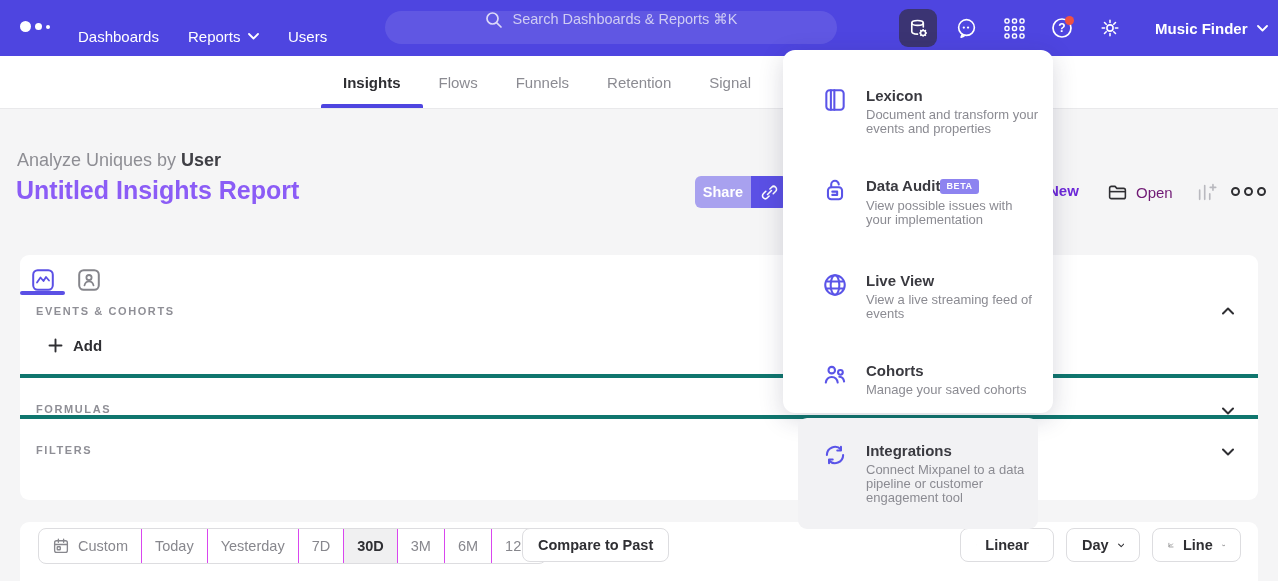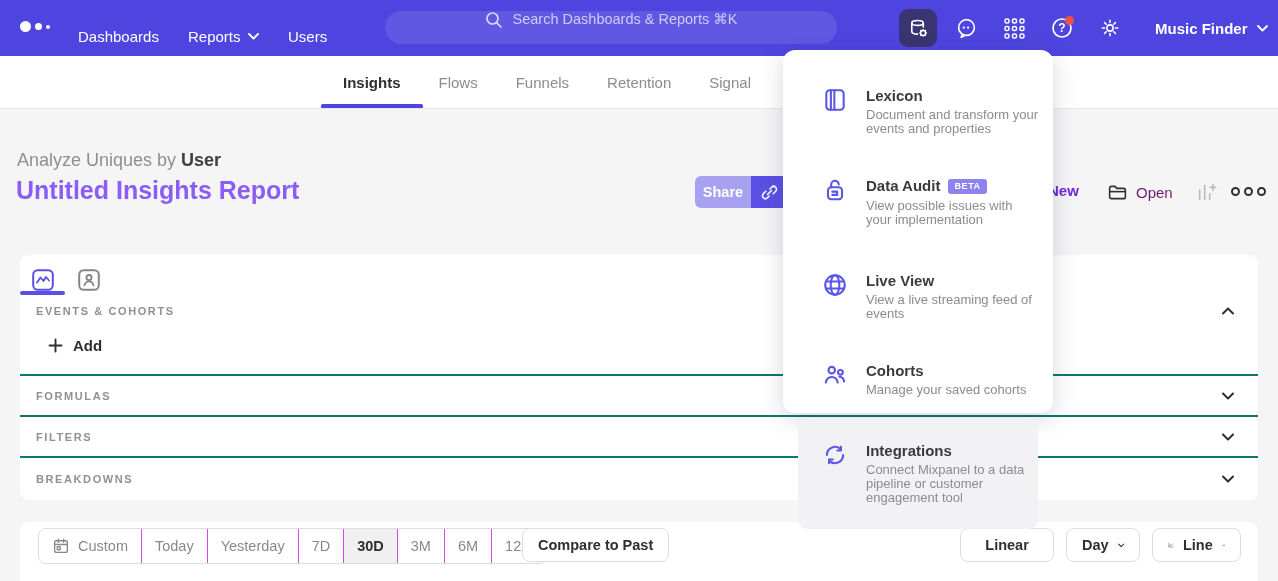--- a/index.html
+++ b/index.html
@@ -57,22 +57,22 @@
   .card{position:absolute;left:20px;top:255px;width:1238px;height:245px;background:#fff;
         border-radius:9px;}
   .subtab{position:absolute;top:14px;width:22px;height:22px;cursor:pointer;}
   .subtab-underline{position:absolute;left:0;top:36px;width:45px;height:3.5px;background:#5b50e5;
                     border-radius:2px;}
   .sec-label{font-size:11px;font-weight:700;letter-spacing:1.6px;color:#8f8f96;}
   .row-events{position:absolute;left:16px;right:24px;top:45px;height:22px;display:flex;
               align-items:center;justify-content:space-between;}
   .add-btn{position:absolute;left:28px;top:82px;display:flex;align-items:center;gap:10px;
            font-size:15px;font-weight:600;color:#2f2f33;cursor:pointer;}
-  .sec-row{position:absolute;left:0;right:0;height:41px;border-top:2px solid #0f766e;
-           display:flex;align-items:center;justify-content:space-between;
+  .sec-row{position:absolute;left:0;right:0;height:41px;border-top:4px solid #0f766e;
+           display:flex;align-items:flex-end;justify-content:space-between;
            padding:0 24px 0 16px;box-sizing:border-box;cursor:pointer;}
 
   
   .bottom-card{position:absolute;left:20px;top:522px;width:1238px;height:70px;background:#fff;
                border-radius:9px 9px 0 0;}
   .seg-group{position:absolute;left:18px;top:6px;height:34px;display:flex;align-items:stretch;
              border:1px solid #dddde0;border-radius:8px;overflow:hidden;background:#fff;}
   .seg{display:flex;align-items:center;gap:8px;padding:0 13px;font-size:14.5px;color:#87878d;
        border-left:1px solid #d946ef;cursor:pointer;white-space:nowrap;}
   .seg:first-child{border-left:none;}
@@ -82,21 +82,21 @@
        color:#2f2f33;cursor:pointer;box-sizing:border-box;}
 
   
   .panel{position:absolute;left:783px;top:50px;width:270px;height:363px;background:#fff;
          border-radius:12px;box-shadow:0 6px 24px rgba(40,40,70,0.18);z-index:50;}
   .menu-item{position:absolute;left:15px;right:15px;display:flex;gap:18px;padding:12px 0 12px 24px;
              cursor:pointer;}
   .menu-item.highlighted{background:#f2f2f4;border-radius:9px;padding-top:24px;padding-bottom:24px;}
   .menu-title{font-size:15px;font-weight:700;color:#3a3a40;}
   .menu-desc{font-size:13px;line-height:14px;color:#8b8b92;margin-top:4px;max-width:172px;}
-  .beta{display:inline-block;margin-left:8px;background:#8d83f0;color:#fff;font-size:9px;
+  .beta{display:inline-block;margin-left:0;background:#8d83f0;color:#fff;font-size:9px;
         font-weight:700;letter-spacing:0.6px;padding:2.5px 6px;border-radius:3px;
         vertical-align:2px;}
 </style>
 </head>
 <body>
 
 <div class="stage">
 
   <div class="navbar">
     <div class="logo">
@@ -288,26 +288,20 @@
       <svg width="12" height="8" viewBox="0 0 12 8">
           <polyline points="1,1.5 6,6.5 11,1.5" fill="none" stroke="#2f2f33" stroke-width="2" stroke-linecap="round" stroke-linejoin="round"></polyline>
         </svg>
     </div>
     <div class="sec-row" style="top:160px">
       <span class="sec-label">FILTERS</span>
       <svg width="12" height="8" viewBox="0 0 12 8">
           <polyline points="1,1.5 6,6.5 11,1.5" fill="none" stroke="#2f2f33" stroke-width="2" stroke-linecap="round" stroke-linejoin="round"></polyline>
         </svg>
     </div>
-    <div class="sec-row" style="top:201px;height:44px">
-      <span class="sec-label">BREAKDOWNS</span>
-      <svg width="12" height="8" viewBox="0 0 12 8">
-          <polyline points="1,1.5 6,6.5 11,1.5" fill="none" stroke="#2f2f33" stroke-width="2" stroke-linecap="round" stroke-linejoin="round"></polyline>
-        </svg>
-    </div>
   </div>
 
   <div class="bottom-card">
     <div class="seg-group">
       <div class="seg">
         <svg width="18" height="18" viewBox="0 0 24 24">
           <g fill="none" stroke="#87878d" stroke-width="1.8" stroke-linecap="round">
             <rect x="3.5" y="5" width="17" height="15.5" rx="2.5"></rect>
             <path d="M3.5 10h17M8.5 3v4M15.5 3v4"></path>
             <rect x="7" y="13" width="4" height="4" rx="0.8"></rect>

